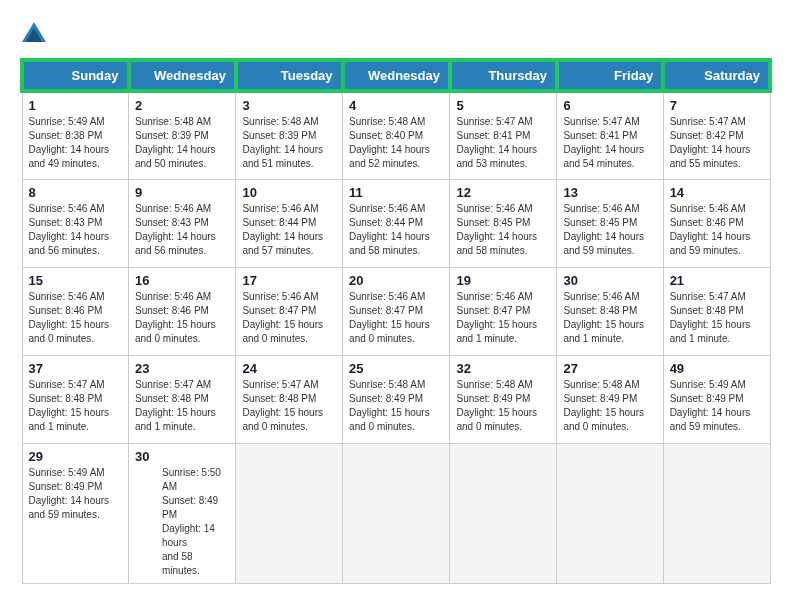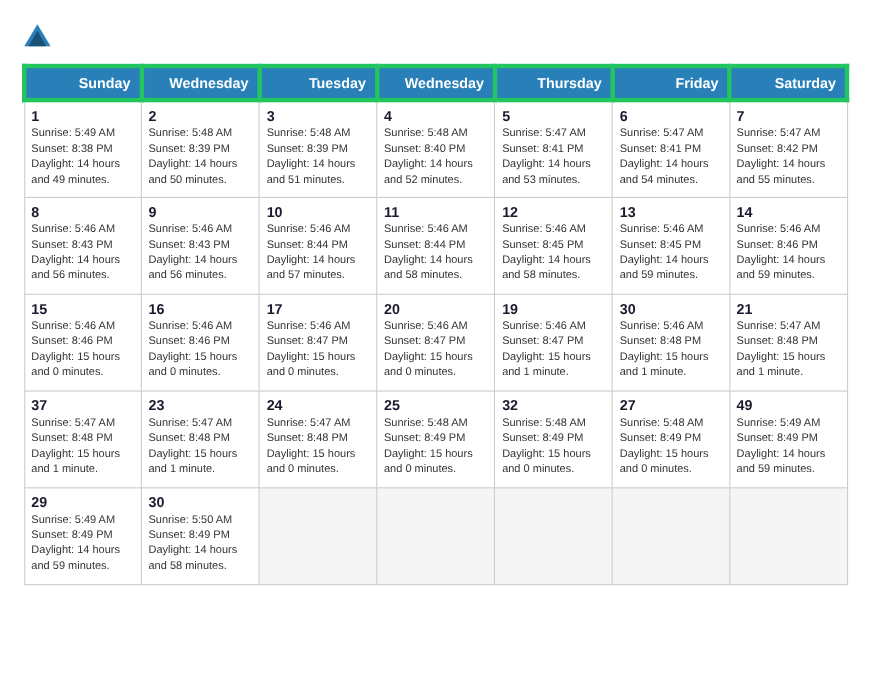--- a/index.html
+++ b/index.html
@@ -334,21 +334,21 @@
       <tr class="week-row">
         <td>
           <span class="day-num">29</span>
           <div class="day-info" style="white-space: pre-line;">Sunrise: 5:49 AM
 Sunset: 8:49 PM
 Daylight: 14 hours
 and 59 minutes.</div>
         </td>
         <td>
           <span class="day-num">30</span>
-          <div class="day-info" style="white-space: pre-line;">Sunrise: 5:50 AM
+          <div class="day-info" style="white-space: pre-line; margin-left: 27px;">Sunrise: 5:50 AM
 Sunset: 8:49 PM
 Daylight: 14 hours
 and 58 minutes.</div>
         </td>
         <td class="empty"></td>
         <td class="empty"></td>
         <td class="empty"></td>
         <td class="empty"></td>
         <td class="empty"></td>
       </tr>

